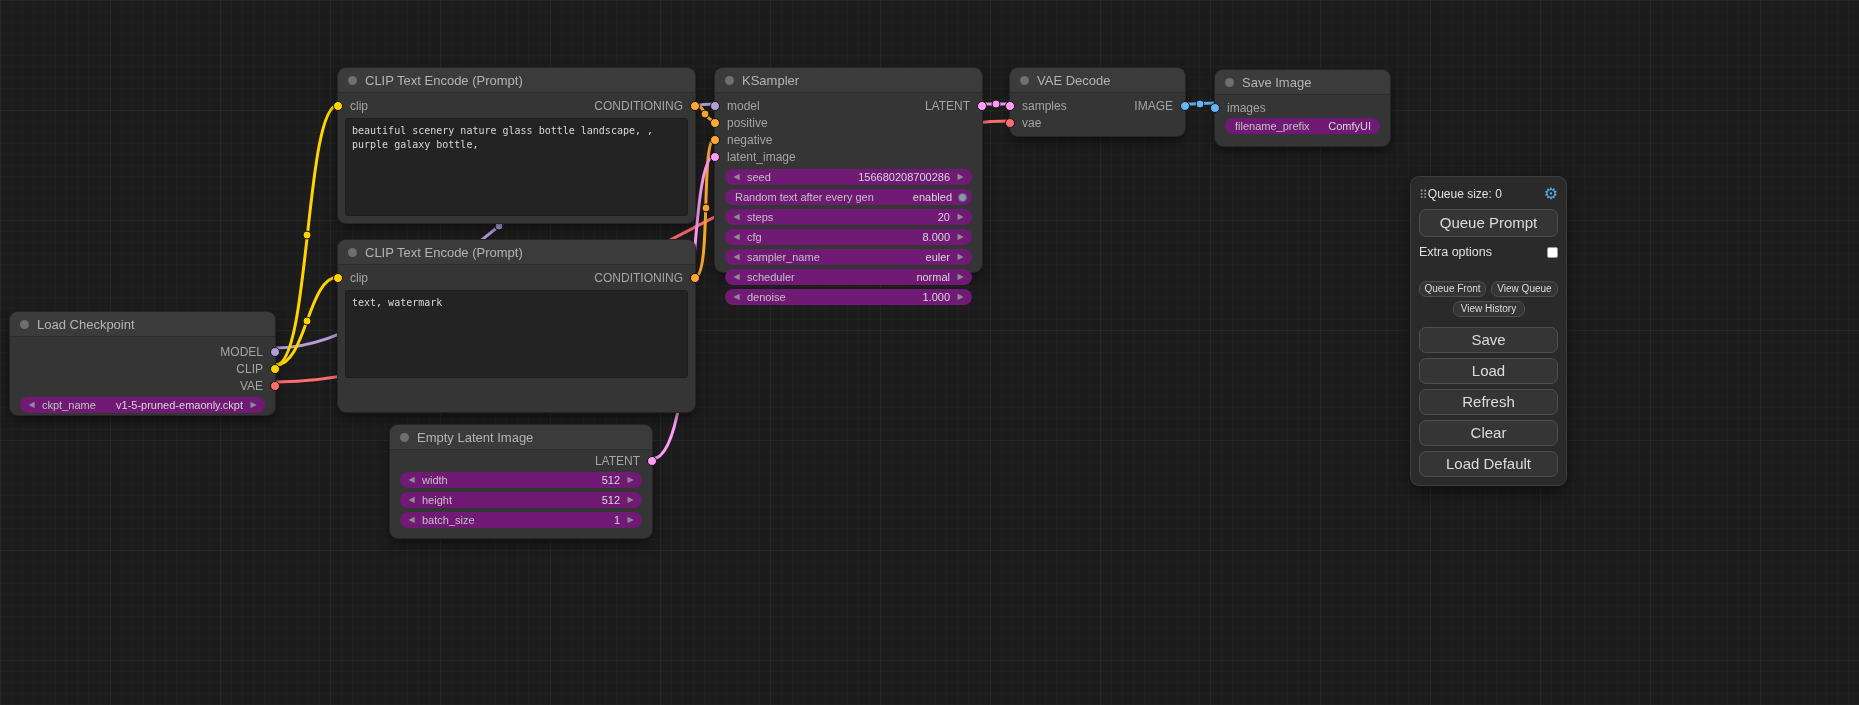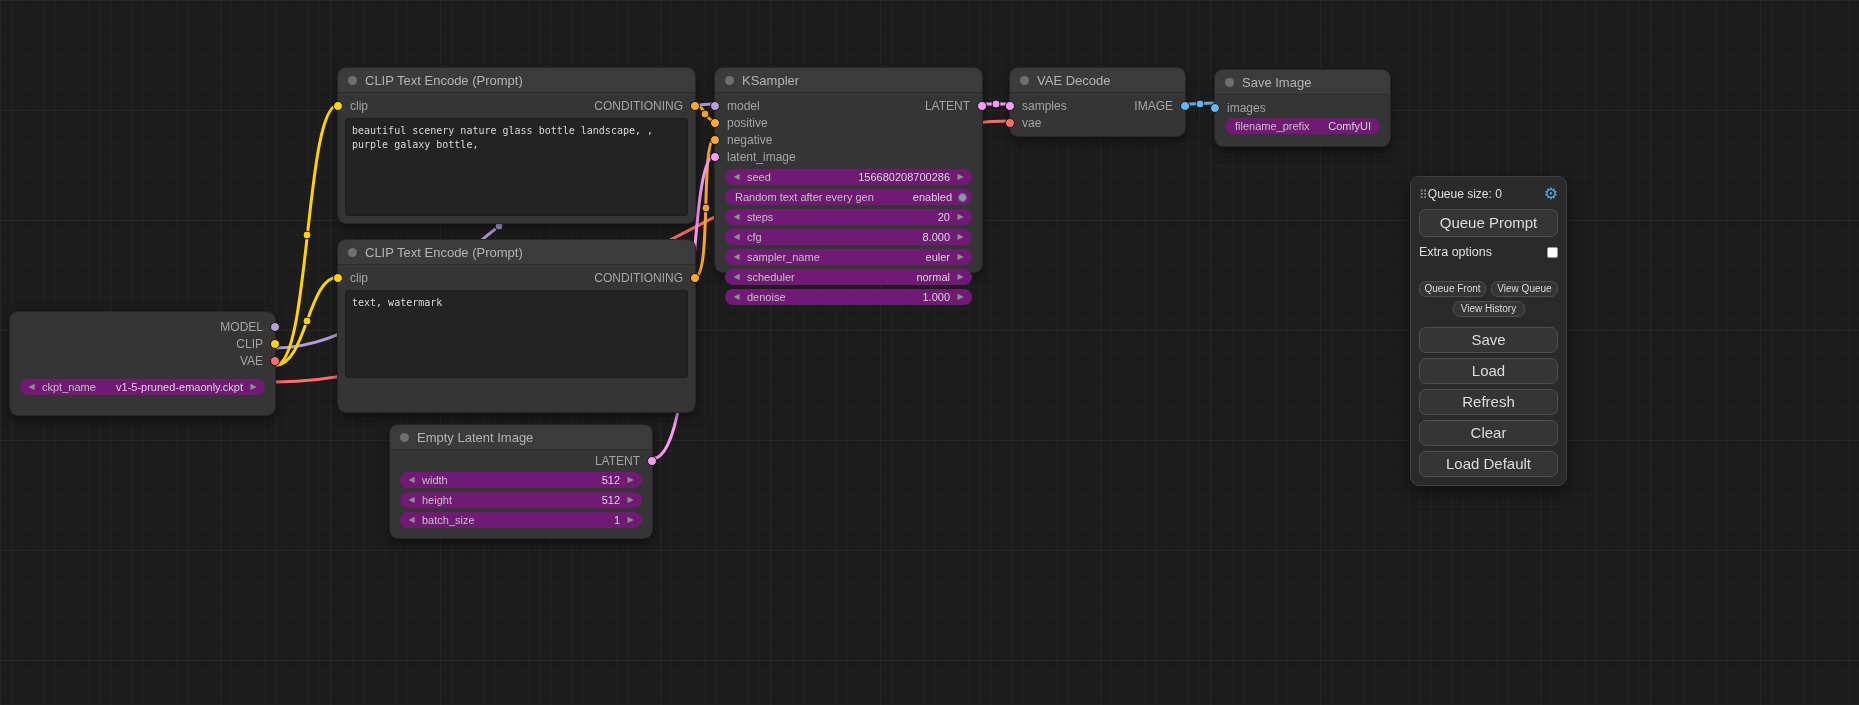--- a/index.html
+++ b/index.html
@@ -99,35 +99,39 @@
   <circle cx="307" cy="321" r="4" fill="#FFD500"></circle>
   <circle cx="648" cy="252" r="4" fill="#FF6E6E"></circle>
   <circle cx="705" cy="114" r="4" fill="#FFA931"></circle>
   <circle cx="706" cy="208" r="4" fill="#FFA931"></circle>
   <circle cx="690" cy="307" r="4" fill="#FF9CF9"></circle>
   <circle cx="996" cy="104" r="4" fill="#FF9CF9"></circle>
   <circle cx="1200" cy="104" r="4" fill="#64B5F6"></circle>
 </svg>
 
 <div class="node" style="left:10px;top:312px;width:265px;height:103px">
+  <div class="nhead">
+    <span class="tdot"></span>
+    <span class="ntitle">Load Checkpoint</span>
+  </div>
   <div class="slots" style="padding-top:6px">
     <div class="srow right">
       <span>MODEL</span>
       <span class="pdot out c-model"></span>
     </div>
     <div class="srow right">
       <span>CLIP</span>
       <span class="pdot out c-clip"></span>
     </div>
     <div class="srow right">
       <span>VAE</span>
       <span class="pdot out c-vae"></span>
     </div>
   </div>
-  <div class="widget" style="margin-top:10px">
+  <div class="widget" style="margin-top:3px">
     <span class="warr"></span>
     <span class="wlabel">ckpt_name</span>
     <span class="wvalue">v1-5-pruned-emaonly.ckpt</span>
     <span class="warr r"></span>
   </div>
 </div>
 
 <div class="node" style="left:338px;top:68px;width:357px;height:155px">
   <div class="nhead">
     <span class="tdot"></span>

